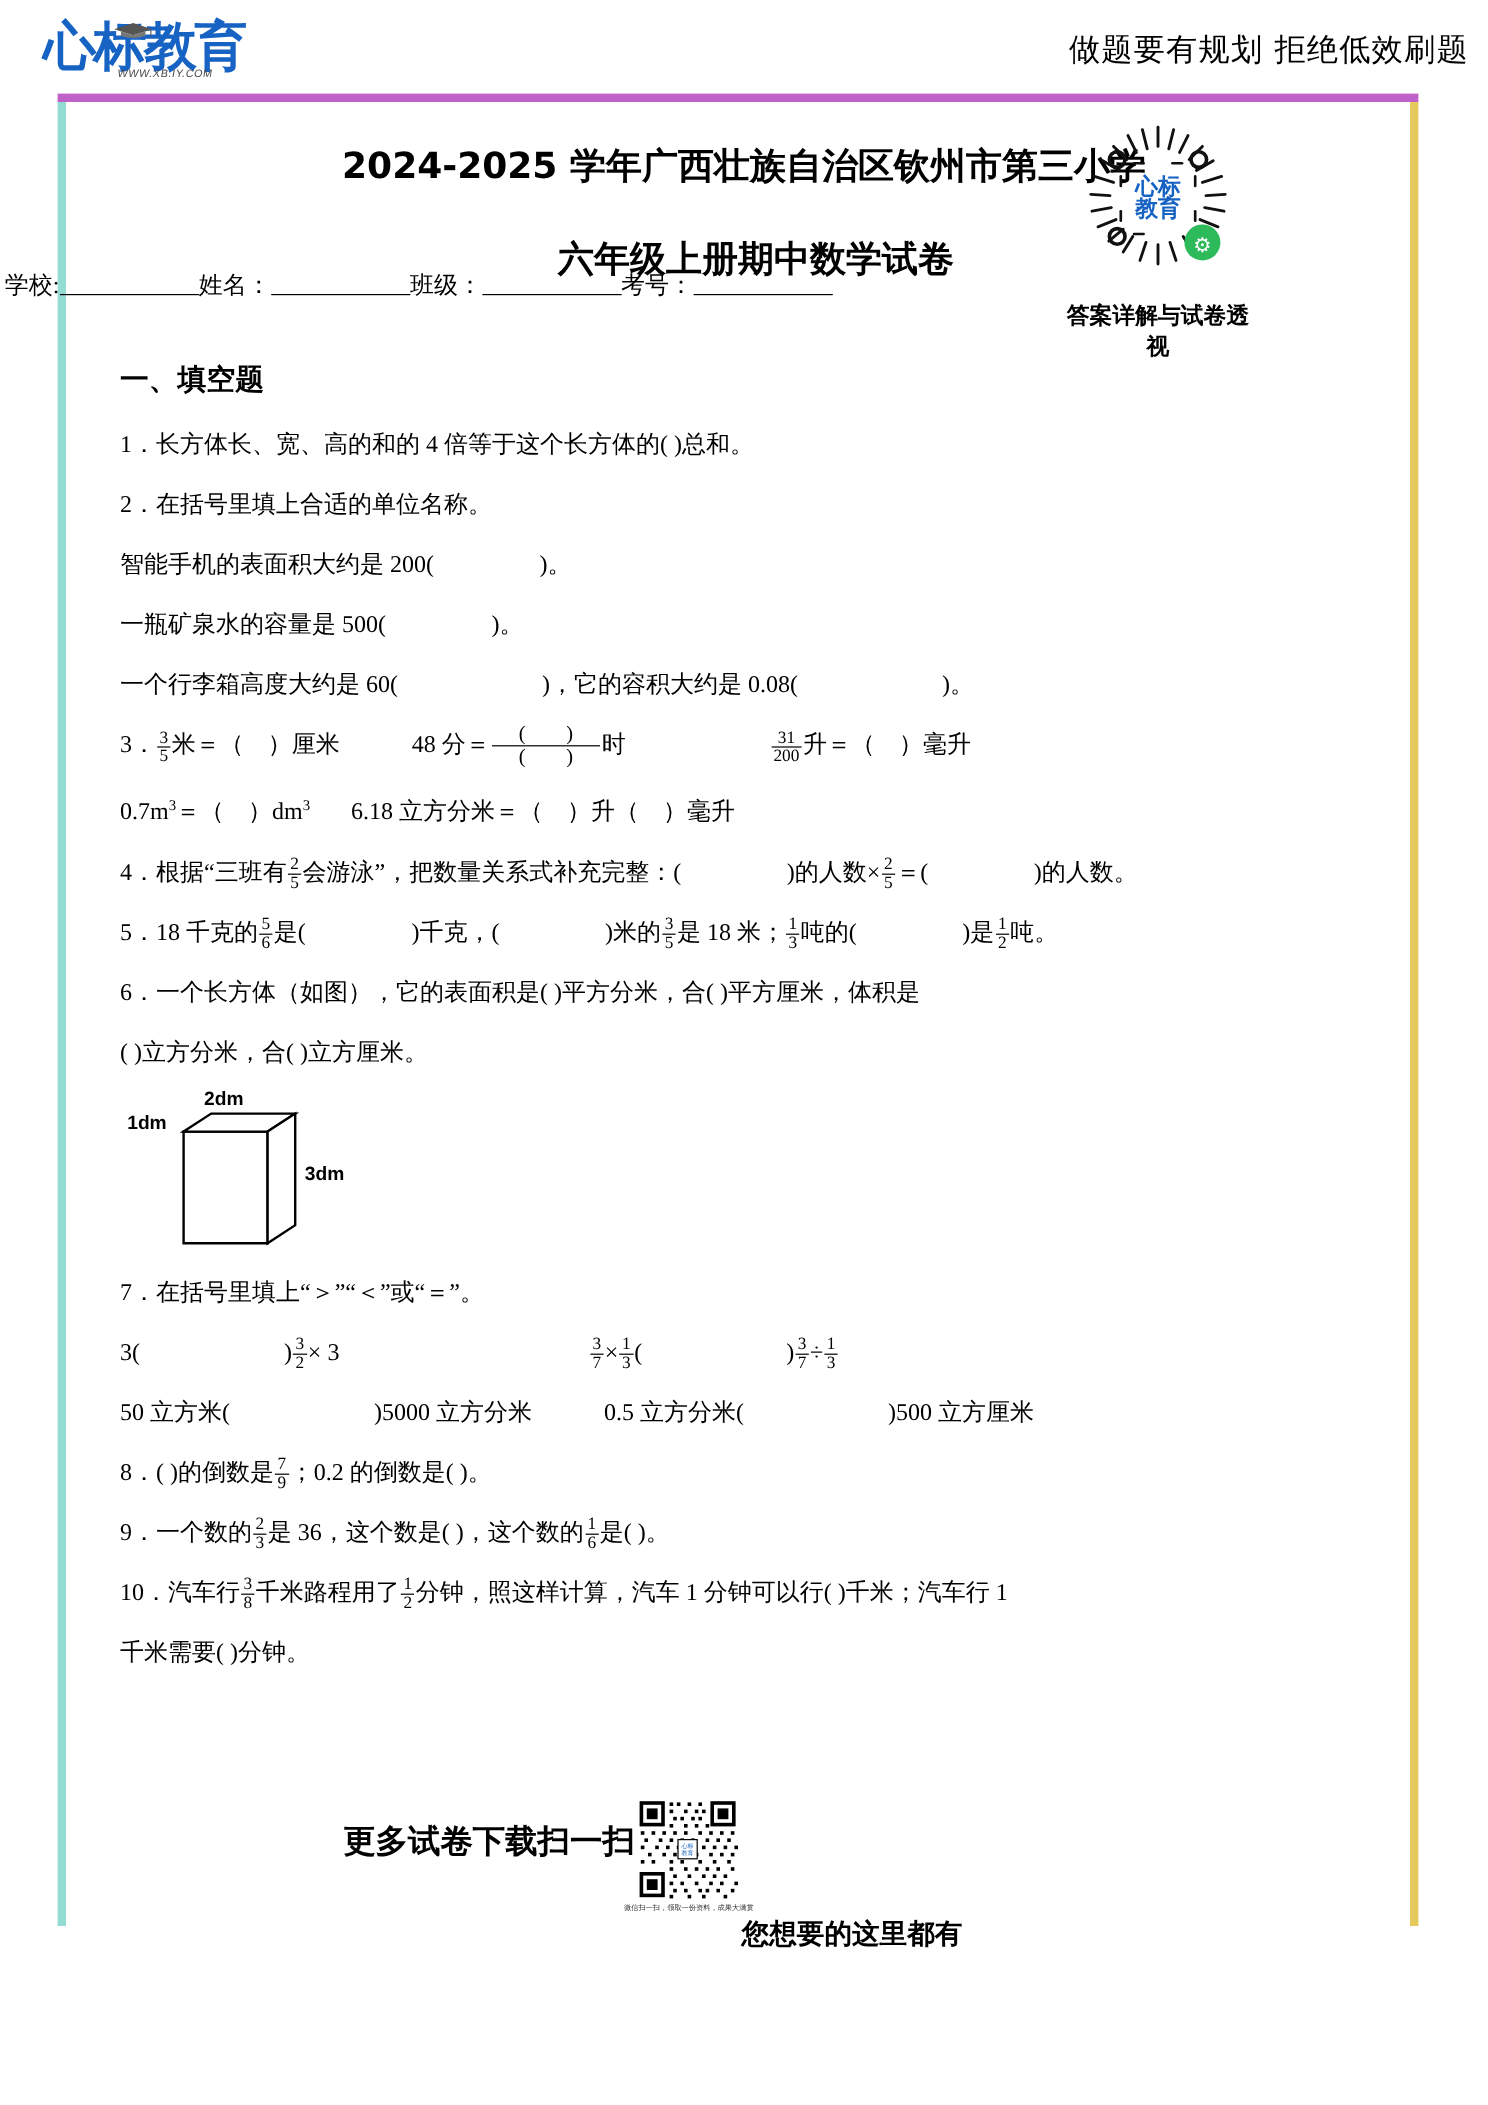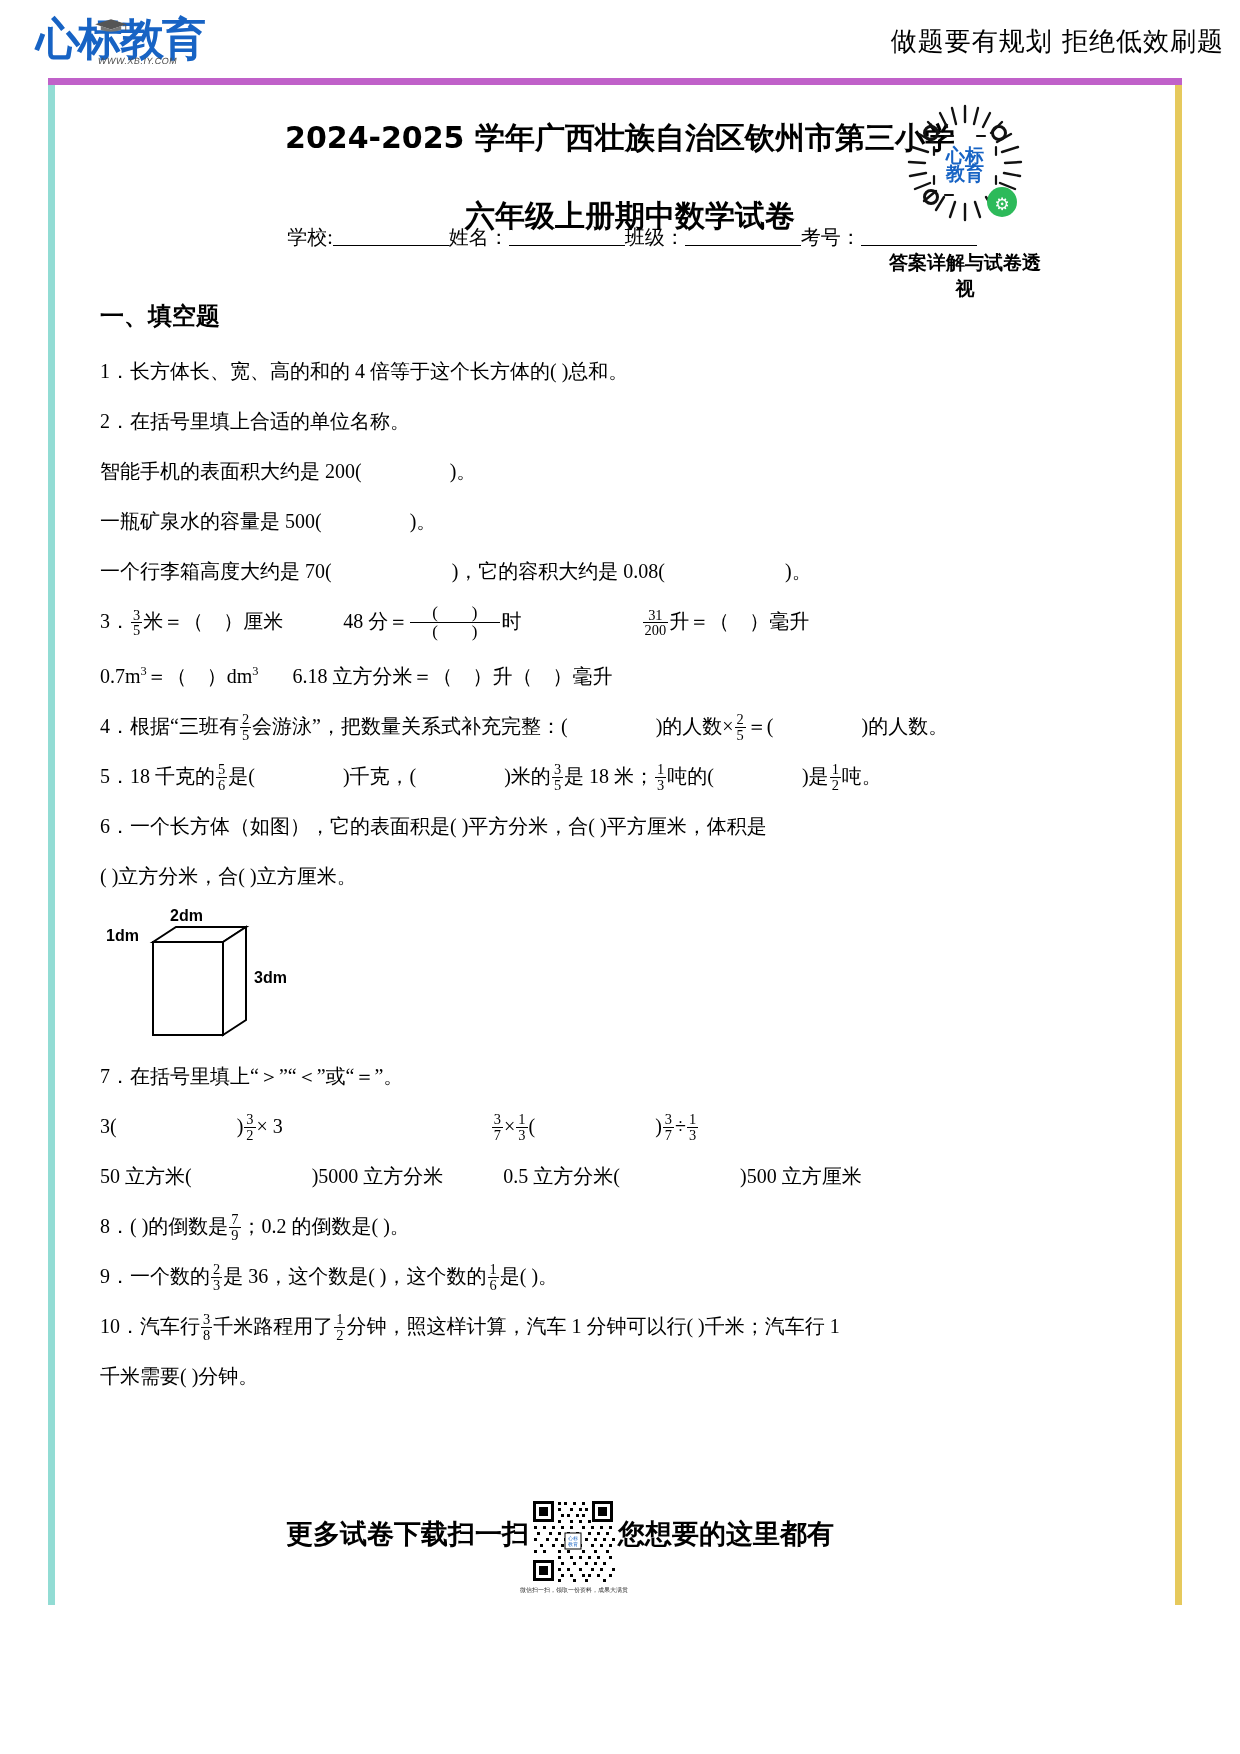--- a/index.html
+++ b/index.html
@@ -87,23 +87,23 @@
     text-align: center;
     font-family: "DejaVu Sans", sans-serif;
     font-weight: bold;
     font-size: 30px;
     padding-left: 20px;
     margin-top: 24px;
   }
   .info-line {
     position: absolute; left: 0; top: 224px;
     width: 1240px;
-    text-align: center;
+    text-align: left;
     font-size: 20px;
-    padding-left: 24px;
+    padding-left: 4px;
   }
   .info-line .blank {
     display: inline-block;
     border-bottom: 1.6px solid #000;
     width: 116px;
     height: 18px;
     vertical-align: -2px;
   }
 
   
@@ -195,24 +195,24 @@
     font-size: 6px; color: #333;
     font-family: "DejaVu Sans", sans-serif;
   }
   .footer-left {
     position: absolute; left: 286px; top: 1516px;
     font-family: "DejaVu Sans", sans-serif;
     font-weight: bold;
     font-size: 27px;
   }
   .footer-right {
-    position: absolute; left: 618px; top: 1516px;
-    font-family: "DejaVu Sans", sans-serif;
-    font-weight: bold;
-    font-size: 27px;
+    position: absolute; left: 618px; top: 1596px;
+    font-family: "DejaVu Sans", sans-serif;
+    font-weight: bold;
+    font-size: 23px;
   }
 </style>
 </head>
 <body>
 
 <div class="top-band">
 
   <div class="logo">
     <svg class="logo-cap" viewBox="0 0 60 26">
       <polygon points="30,2 58,11 30,20 2,11" fill="#555"></polygon>
@@ -295,21 +295,21 @@
 
   <div class="q">
     <span>智能手机的表面积大约是 200(</span><span class="gap-l"></span><span>)。</span>
   </div>
 
   <div class="q">
     <span>一瓶矿泉水的容量是 500(</span><span class="gap-l"></span><span>)。</span>
   </div>
 
   <div class="q">
-    <span>一个行李箱高度大约是 70(</span><span class="gap-xl"></span><span>)，它的容积大约是 0.08(</span><span class="gap-xl"></span><span>)。</span>
+    <span>一个行李箱高度大约是 60(</span><span class="gap-xl"></span><span>)，它的容积大约是 0.08(</span><span class="gap-xl"></span><span>)。</span>
   </div>
 
   <div class="q">
     <span>3．</span><span class="frac"><span class="n">3</span><span class="d">5</span></span><span>米＝（　）厘米</span><span class="gap-m"></span><span>48 分＝</span><span class="frac-wide"><span class="n">(　　)</span><span class="d">(　　)</span></span><span>时</span><span class="gap-xl"></span><span class="frac"><span class="n">31</span><span class="d">200</span></span><span>升＝（　）毫升</span>
   </div>
 
   <div class="q">
     <span>0.7m</span><sup class="exp">3</sup><span>＝（　）dm</span><sup class="exp">3</sup><span class="gap-s"></span><span>6.18 立方分米＝（　）升（　）毫升</span>
   </div>
 

